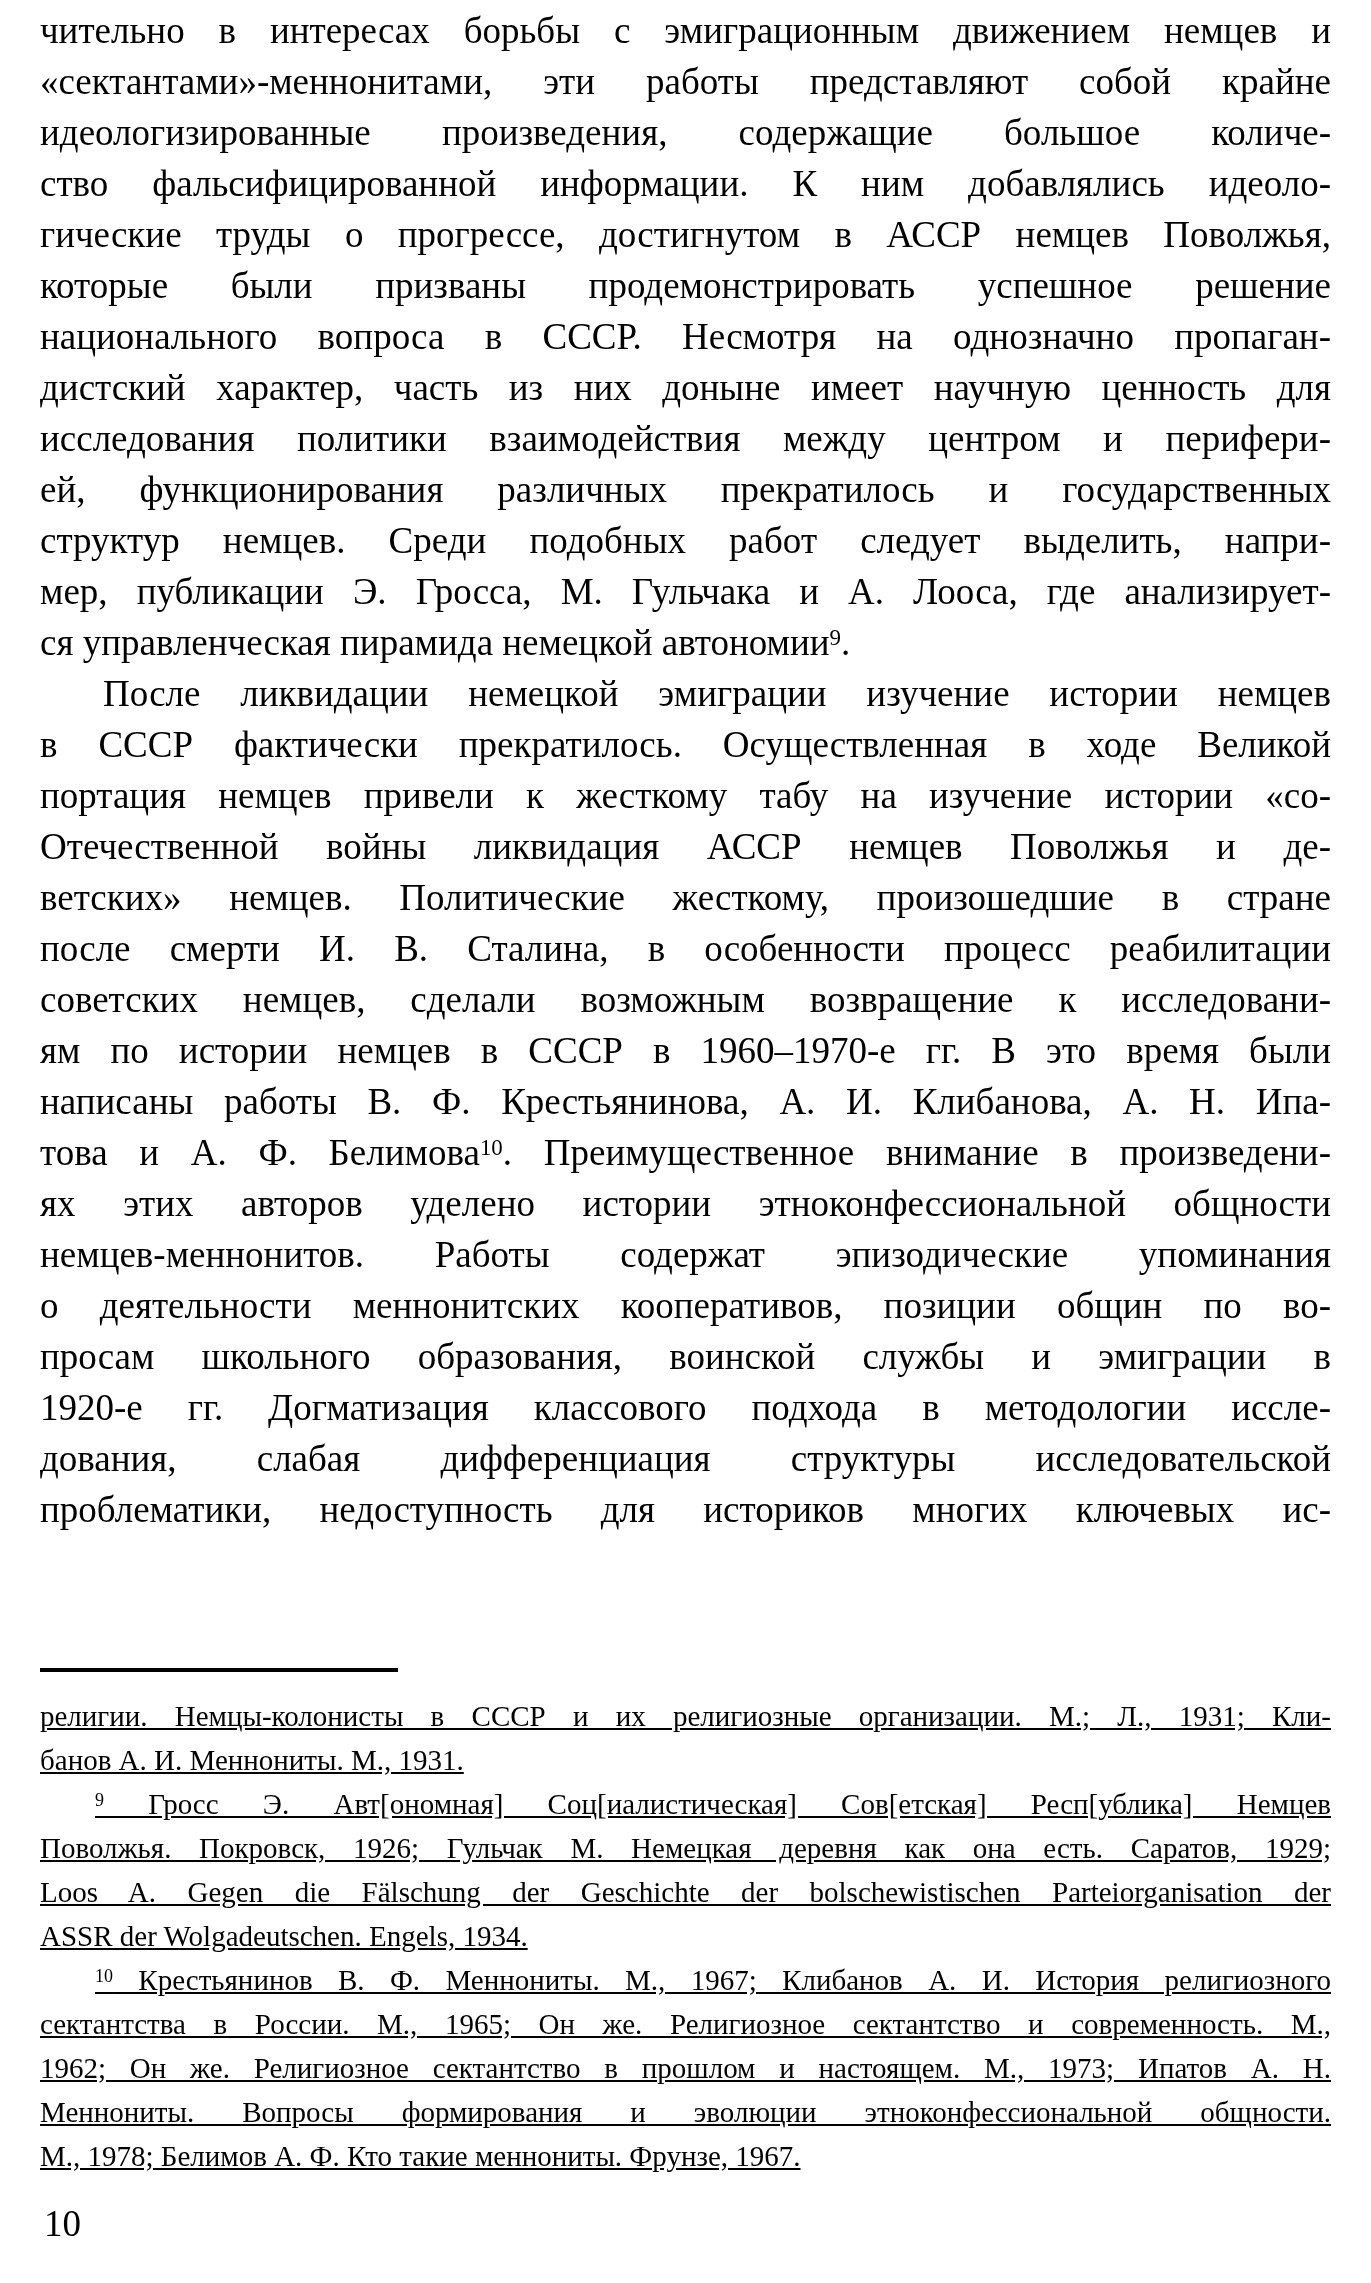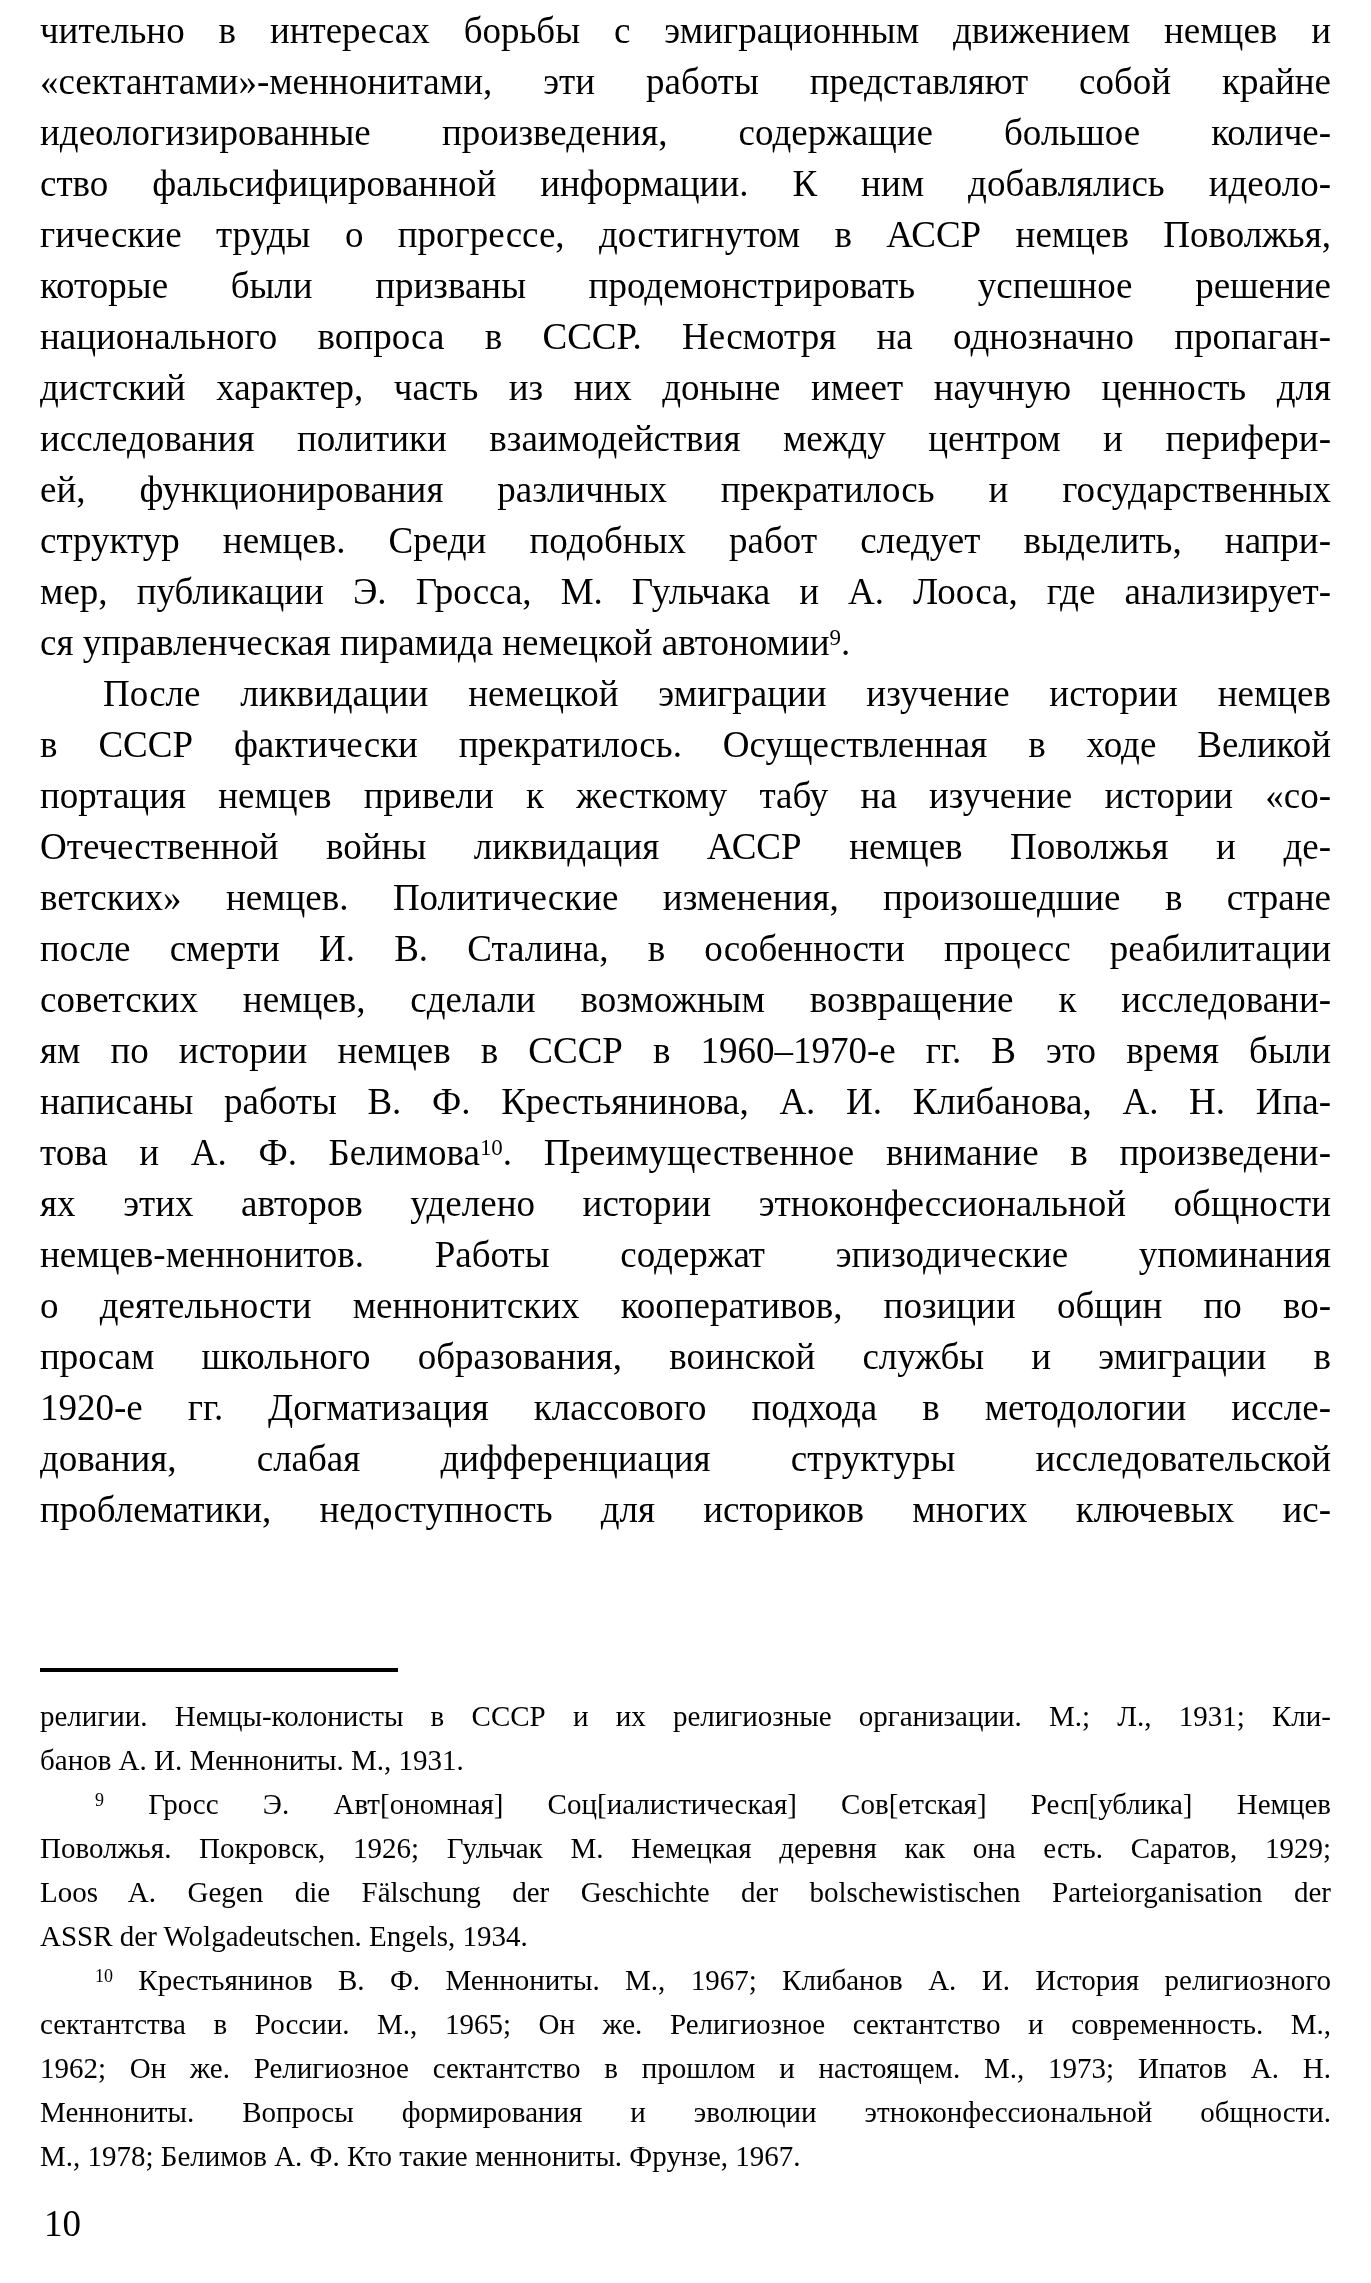--- a/index.html
+++ b/index.html
@@ -49,20 +49,21 @@
   .footnotes .paragraph + .paragraph {
   }
   .footnotes .text-line {
     height: 44px;
     line-height: 44px;
     font-size: 29px;
     text-align: justify;
     text-align-last: justify;
     white-space: normal;
     overflow: hidden;
+    text-decoration: underline;
   }
   .text-line.no-just {
     text-align-last: left;
   }
   sup {
     font-size: 0.62em;
     line-height: 0;
     position: relative;
     top: -0.45em;
     vertical-align: baseline;
@@ -93,21 +94,21 @@
         <div class="text-line">ей, функционирования различных прекратилось и государственных</div>
         <div class="text-line">структур немцев. Среди подобных работ следует выделить, напри-</div>
         <div class="text-line">мер, публикации Э. Гросса, М. Гульчака и А. Лооса, где анализирует-</div>
         <div class="text-line no-just">ся управленческая пирамида немецкой автономии<sup>9</sup>.</div>
       </div>
       <div class="paragraph">
         <div class="text-line" style="padding-left: 63px;">После ликвидации немецкой эмиграции изучение истории немцев</div>
         <div class="text-line">в СССР фактически прекратилось. Осуществленная в ходе Великой</div>
         <div class="text-line">портация немцев привели к жесткому табу на изучение истории «со-</div>
         <div class="text-line">Отечественной войны ликвидация АССР немцев Поволжья и де-</div>
-        <div class="text-line">ветских» немцев. Политические изменения, произошедшие в стране</div>
+        <div class="text-line">ветских» немцев. Политические жесткому, произошедшие в стране</div>
         <div class="text-line">после смерти И. В. Сталина, в особенности процесс реабилитации</div>
         <div class="text-line">советских немцев, сделали возможным возвращение к исследовани-</div>
         <div class="text-line">ям по истории немцев в СССР в 1960–1970-е гг. В это время были</div>
         <div class="text-line">написаны работы В. Ф. Крестьянинова, А. И. Клибанова, А. Н. Ипа-</div>
         <div class="text-line">това и А. Ф. Белимова<sup>10</sup>. Преимущественное внимание в произведени-</div>
         <div class="text-line">ях этих авторов уделено истории этноконфессиональной общности</div>
         <div class="text-line">немцев-меннонитов. Работы содержат эпизодические упоминания</div>
         <div class="text-line">о деятельности меннонитских кооперативов, позиции общин по во-</div>
         <div class="text-line">просам школьного образования, воинской службы и эмиграции в</div>
         <div class="text-line">1920-е гг. Догматизация классового подхода в методологии иссле-</div>

